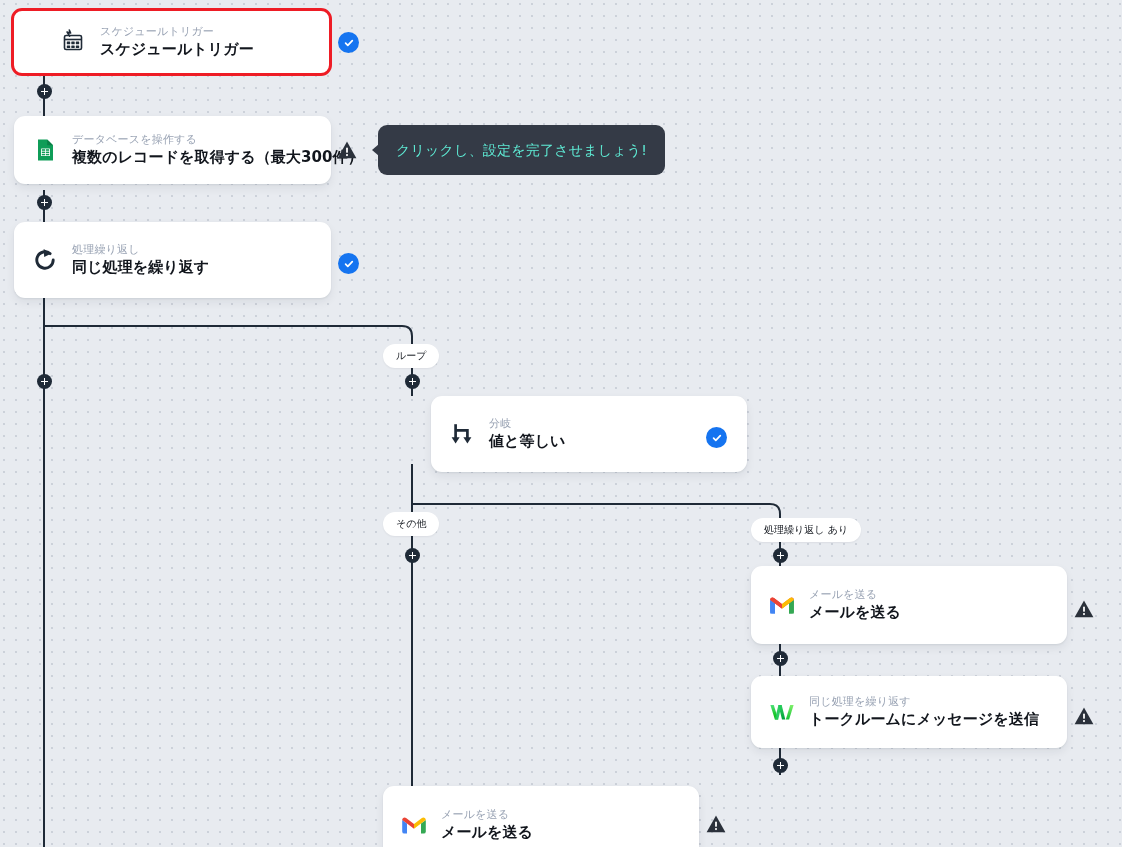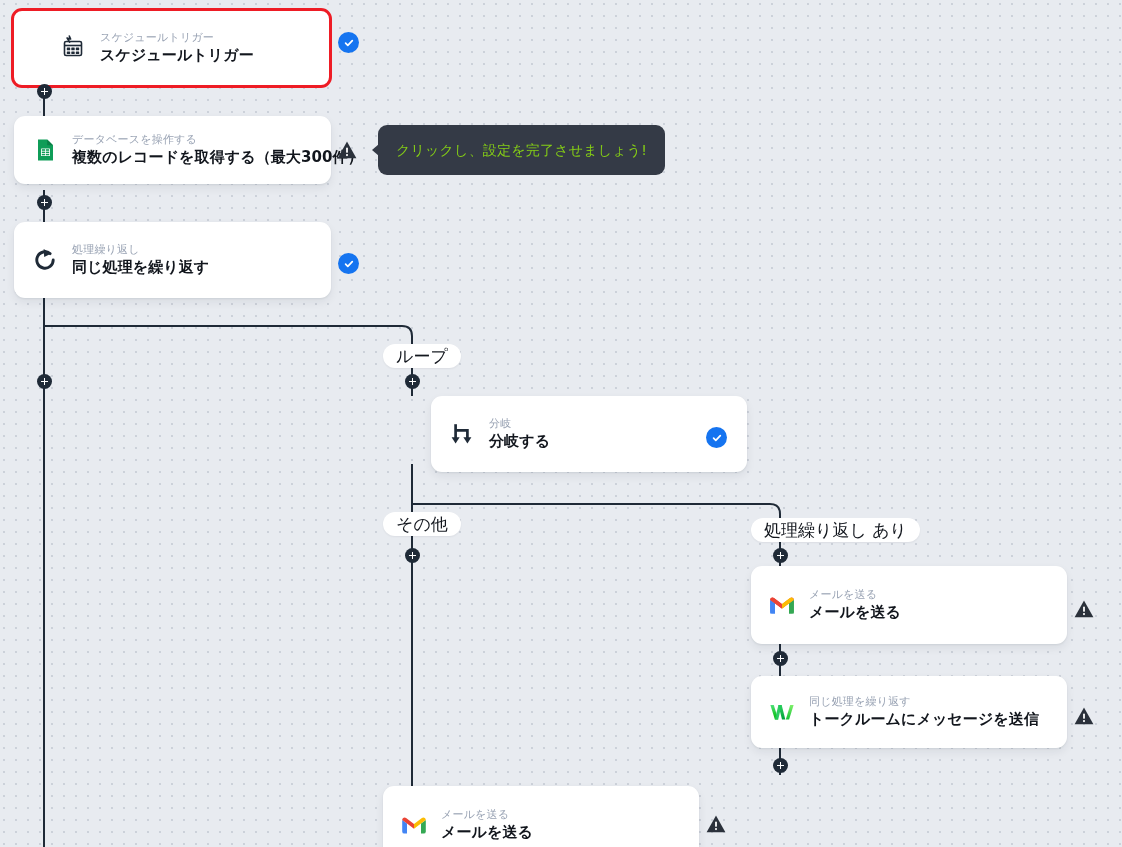--- a/index.html
+++ b/index.html
@@ -93,31 +93,31 @@
   .plus::after  { width: 1.6px; height: 7px; }
 
   
   .pill {
     position: absolute;
     background: #ffffff;
     border-radius: 14px;
     height: 24px;
     display: flex; align-items: center;
     padding: 12px 13px;
-    font-size: 17px;
+    font-size: 10px;
     color: #12161d;
     white-space: nowrap;
     box-shadow: 0 1px 2px rgba(16,24,40,0.06);
   }
 
   
   #tooltip {
     position: absolute;
     background: #343a46;
-    color: #84cc16;
+    color: #5eead4;
     border-radius: 9px;
     font-size: 14px;
     line-height: 20px;
     padding: 15px 18px;
     white-space: nowrap;
     letter-spacing: .2px;
   }
   #tooltip .arrow {
     position: absolute;
     left: -6px; top: 50%;
@@ -153,21 +153,21 @@
       <path d="M780 536 L780 566"></path>
 
       <path d="M780 644 L780 676"></path>
 
       <path d="M780 748 L780 775"></path>
 
       <path d="M412 536 L412 785"></path>
     </g>
   </svg>
 
-  <div class="node selected" style="left:11px; top:8px; width:321px; height:80px;padding-left:44px;">
+  <div class="node selected" style="left:11px; top:8px; width:321px; height:68px;padding-left:44px;">
     <span class="node-icon">
       <svg width="28" height="28" viewBox="0 0 28 28">
         <g fill="none" stroke="#1f2a37" stroke-width="1.6">
           <rect x="5.5" y="7.5" width="17" height="14" rx="1.6"></rect>
           <path d="M5.5 11.5 H22.5"></path>
         </g>
         <g fill="#1f2a37">
           <rect x="7.8" y="13.6" width="3.4" height="2.6" rx="0.5"></rect>
           <rect x="12.3" y="13.6" width="3.4" height="2.6" rx="0.5"></rect>
           <rect x="16.8" y="13.6" width="3.4" height="2.6" rx="0.5"></rect>
@@ -258,21 +258,21 @@
     <span class="node-icon">
       <svg width="28" height="28" viewBox="0 0 28 28">
         <path d="M7.6 4.2 V18.0" fill="none" stroke="#1f2a37" stroke-width="2.7"></path>
         <path d="M7.6 10.4 H19.4 V18.0" fill="none" stroke="#1f2a37" stroke-width="2.7"></path>
         <path d="M3.6 17.2 H11.6 L7.6 23.6 Z" fill="#1f2a37"></path>
         <path d="M15.4 17.2 H23.4 L19.4 23.6 Z" fill="#1f2a37"></path>
       </svg>
     </span>
     <span class="node-text">
       <span class="node-sub">分岐</span>
-      <span class="node-title">分岐する</span>
+      <span class="node-title">値と等しい</span>
     </span>
   </div>
   <div class="badge-ok" style="left:706px; top:427px;">
     <svg width="12" height="12" viewBox="0 0 12 12">
       <path d="M2.6 6.2 L4.8 8.4 L9.3 3.7" fill="none" stroke="#ffffff" stroke-width="1.7" stroke-linecap="round" stroke-linejoin="round"></path>
     </svg>
   </div>
 
   <div class="pill" style="left:383px; top:512px;">
     <span>その他</span>

